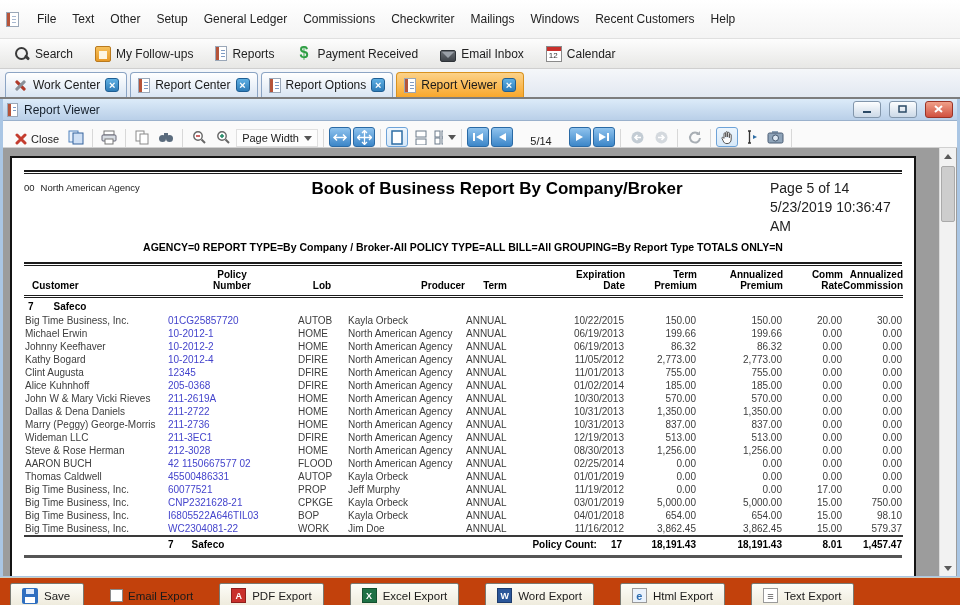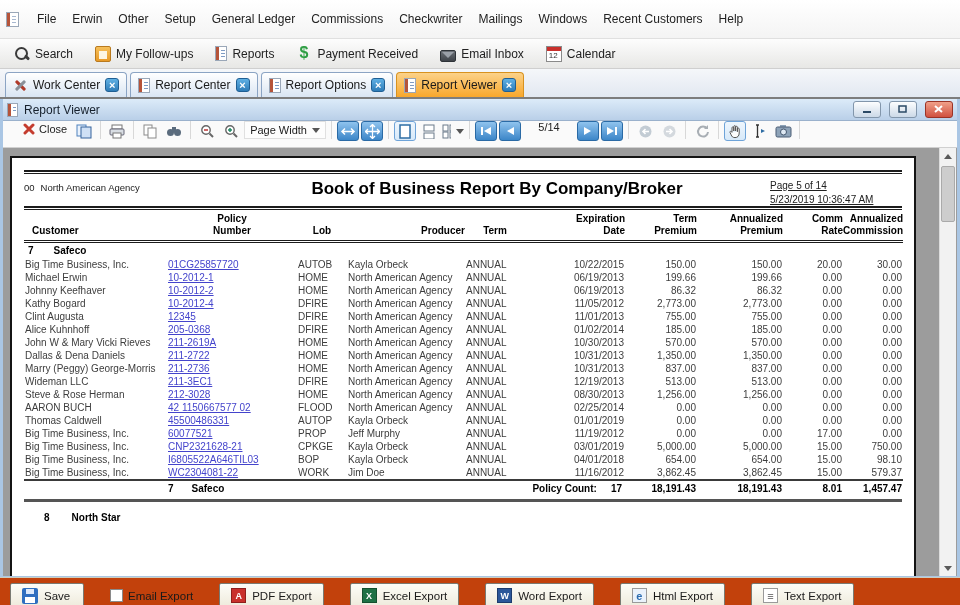--- a/index.html
+++ b/index.html
@@ -42,21 +42,21 @@
   .tab-close { width:14px; height:14px; border-radius:3px; background:linear-gradient(#5fb0e4,#2e7cb8); border:1px solid #1f5f94; color:#fff; font-weight:bold; font-size:11px; line-height:12px; text-align:center; }
 
   
   .mdi { background:#aac6e4; padding:0 3px; height:478px; }
   .rv-titlebar { height:22px; display:flex; align-items:center; gap:6px; padding:0 4px; background:linear-gradient(#dcebf9,#b9cfe8); border-bottom:1px solid #9ab1cc; }
   .rv-doc { width:11px; height:14px; }
   .rv-title { font-size:12px; color:#16202c; flex:1; }
   .win-btn { width:28px; height:17px; border-radius:3px; border:1px solid #8296ab; background:linear-gradient(#fdfefe,#ccd9e8); display:flex; align-items:center; justify-content:center; margin-left:2px; }
   .win-btn.close { background:linear-gradient(#f0a089,#d05140); border-color:#9a3326; }
 
-  .rv-toolbar { height:27px; background:#fafafa; border-bottom:1px solid #d0d0d0; display:flex; align-items:flex-start; padding-left:16px; gap:2px; font-size:11px; }
+  .rv-toolbar { height:27px; background:#fafafa; border-bottom:1px solid #d0d0d0; display:flex; align-items:flex-end; padding-left:8px; gap:2px; font-size:11px; }
   .tb-sep { width:1px; height:18px; background:#d8d8d8; margin:0 3px; }
   .tb-btn { display:inline-flex; align-items:center; gap:4px; padding:2px 4px; color:#222; }
   .tb-ic { display:inline-flex; align-items:center; justify-content:center; width:22px; height:20px; border-radius:3px; }
   .tb-blue { background:linear-gradient(#8fc3ee,#3c86c8); border:1px solid #2a6aa5; }
   .tb-on { border:1px solid #6ea3d8; background:linear-gradient(#eef6fd,#d7e9f9); }
   .dd-arrow { width:0; height:0; border-left:4px solid transparent; border-right:4px solid transparent; border-top:5px solid #555; margin-left:5px; }
   .zoom-dd { display:inline-flex; align-items:center; padding:2px 5px; border:1px solid #e0e0e0; background:#fdfdfd; }
   .pg-ind { width:52px; text-align:center; color:#222; }
 
   
@@ -69,32 +69,32 @@
   .tri-down { width:0;height:0;border-left:4px solid transparent;border-right:4px solid transparent;border-top:5px solid #5a5a5a; }
   .scroll-thumb { position:absolute; left:1px; right:1px; top:18px; height:56px; background:#cdcdcd; border:1px solid #aaa; border-radius:2px; }
 
   
   .rule-double { height:4px; border-top:2px solid #1c1c1c; border-bottom:1px solid #1c1c1c; }
   .rule-heavy { height:3px; background:#555; margin-top:3px; }
   .rpt-head { display:flex; margin-top:5px; }
   .agency { width:200px; font-size:9.5px; color:#222; padding-top:3px; }
   .agency span { margin-right:6px; }
   .rpt-title { flex:1; text-align:center; font-size:17px; font-weight:bold; color:#000; }
-  .page-block { width:132px; font-size:10px; color:#222; line-height:1.35;text-decoration:underline; }
+  .page-block { width:132px; font-size:14px; color:#222; line-height:1.35; }
   .criteria { text-align:center; font-size:10.5px; font-weight:bold; margin:5px 0 9px; color:#000; }
 
   table.rpt { width:100%; border-collapse:collapse; table-layout:fixed; font-size:10px; color:#3d3d3d; }
   thead th { font-weight:bold; color:#000; vertical-align:bottom; white-space:pre-line; line-height:1.18; padding:3px 0 3px; border-bottom:3px double #1c1c1c; }
   thead th:nth-child(1){ text-align:left; padding-left:8px; }
   thead th:nth-child(2),thead th:nth-child(3),thead th:nth-child(5){ text-align:center; }
   thead th:nth-child(4){ text-align:right; }
   thead th:nth-child(6),thead th:nth-child(7),thead th:nth-child(8),thead th:nth-child(9),thead th:nth-child(10){ text-align:right; }
   tbody td { height:13px; line-height:13px; padding:0 1px; overflow:hidden; white-space:nowrap; }
   tr[data-name="policy-row"] td:nth-child(6),tr[data-name="policy-row"] td:nth-child(7),tr[data-name="policy-row"] td:nth-child(8),tr[data-name="policy-row"] td:nth-child(9),tr[data-name="policy-row"] td:nth-child(10){ text-align:right; }
-  .policy-link { color:#4444cc; text-decoration:underline; cursor:pointer; }
+  .policy-link { color:#4444cc; cursor:pointer; }
   .group-row td { font-weight:bold; color:#000; height:17px; }
   .g-num { margin-left:3px; } .g-name { margin-left:20px; }
   .totals-row td { border-top:2px solid #3a3a3a; font-weight:bold; color:#000; height:16px; }
   .tot-name { margin-left:18px; }
   .pc-cell { display:flex; justify-content:flex-end; gap:14px; padding-right:2px !important; }
   .num { text-align:right; }
   .next-group { font-weight:bold; color:#000; font-size:10px; margin-top:10px; }
   .next-group .g-num { margin-left:20px; } .next-group .g-name { margin-left:22px; }
 
   
@@ -118,21 +118,21 @@
   .floppy::after { content:""; position:absolute; left:3px; bottom:1px; width:10px; height:6px; background:#fff; }
 
   .bottom-strip { height:8px; background:linear-gradient(#cfe4f7,#a9cdef); }
 </style>
 </head>
 <body>
 
 <div class="menu-bar" data-name="menu-bar">
   <span class="app-icon" data-name="app-icon"></span>
   <span class="menu-item" data-name="menu-item">File</span>
-    <span class="menu-item" data-name="menu-item">Erwin</span>
+    <span class="menu-item" data-name="menu-item">Text</span>
     <span class="menu-item" data-name="menu-item">Other</span>
     <span class="menu-item" data-name="menu-item">Setup</span>
     <span class="menu-item" data-name="menu-item">General Ledger</span>
     <span class="menu-item" data-name="menu-item">Commissions</span>
     <span class="menu-item" data-name="menu-item">Checkwriter</span>
     <span class="menu-item" data-name="menu-item">Mailings</span>
     <span class="menu-item" data-name="menu-item">Windows</span>
     <span class="menu-item" data-name="menu-item">Recent Customers</span>
     <span class="menu-item" data-name="menu-item">Help</span>
 </div>
@@ -381,20 +381,21 @@
         <div class="agency" data-name="agency-line">
           <span data-name="agency-code">00</span><span data-name="agency-name">North American Agency</span>
         </div>
         <div class="rpt-title" data-name="report-title">Book of Business Report By Company/Broker</div>
         <div class="page-block" data-name="page-info-block">
           <div data-name="page-number">Page 5 of 14</div>
           <div data-name="report-timestamp">5/23/2019 10:36:47 AM</div>
         </div>
       </div>
 
+      <div class="criteria" data-name="report-criteria">AGENCY=0 REPORT TYPE=By Company / Broker-All POLICY TYPE=ALL BILL=All GROUPING=By Report Type TOTALS ONLY=N</div>
       <div class="rule-double" data-name="header-rule"></div>
 
       <table class="rpt" data-name="policy-table">
         <colgroup>
           <col style="width:143px">
             <col style="width:130px">
             <col style="width:50px">
             <col style="width:118px">
             <col style="width:60px">
           <col style="width:100px">
@@ -662,23 +663,20 @@
               </td>
             <td class="num" data-name="total-term-premium">18,191.43</td>
             <td class="num" data-name="total-annualized-premium">18,191.43</td>
             <td class="num" data-name="total-comm-rate">8.01</td>
             <td class="num" data-name="total-commission">1,457.47</td>
           </tr>
         </tbody>
       </table>
 
       <div class="rule-heavy" data-name="group-end-rule"></div>
-      <div class="next-group" data-name="next-group-header">
-        <b class="g-num" data-name="next-group-number">8</b><b class="g-name" data-name="next-group-name">North Star</b>
-      </div>
     </div>
 
     <div class="vscroll" data-name="vertical-scrollbar">
       <div class="scroll-up" data-name="scroll-up-button">
           <span class="tri-up" data-name="scroll-up-icon"></span>
         </div>
       <div class="scroll-thumb" data-name="scroll-thumb"></div>
       <div class="scroll-down" data-name="scroll-down-button">
           <span class="tri-down" data-name="scroll-down-icon"></span>
         </div>

